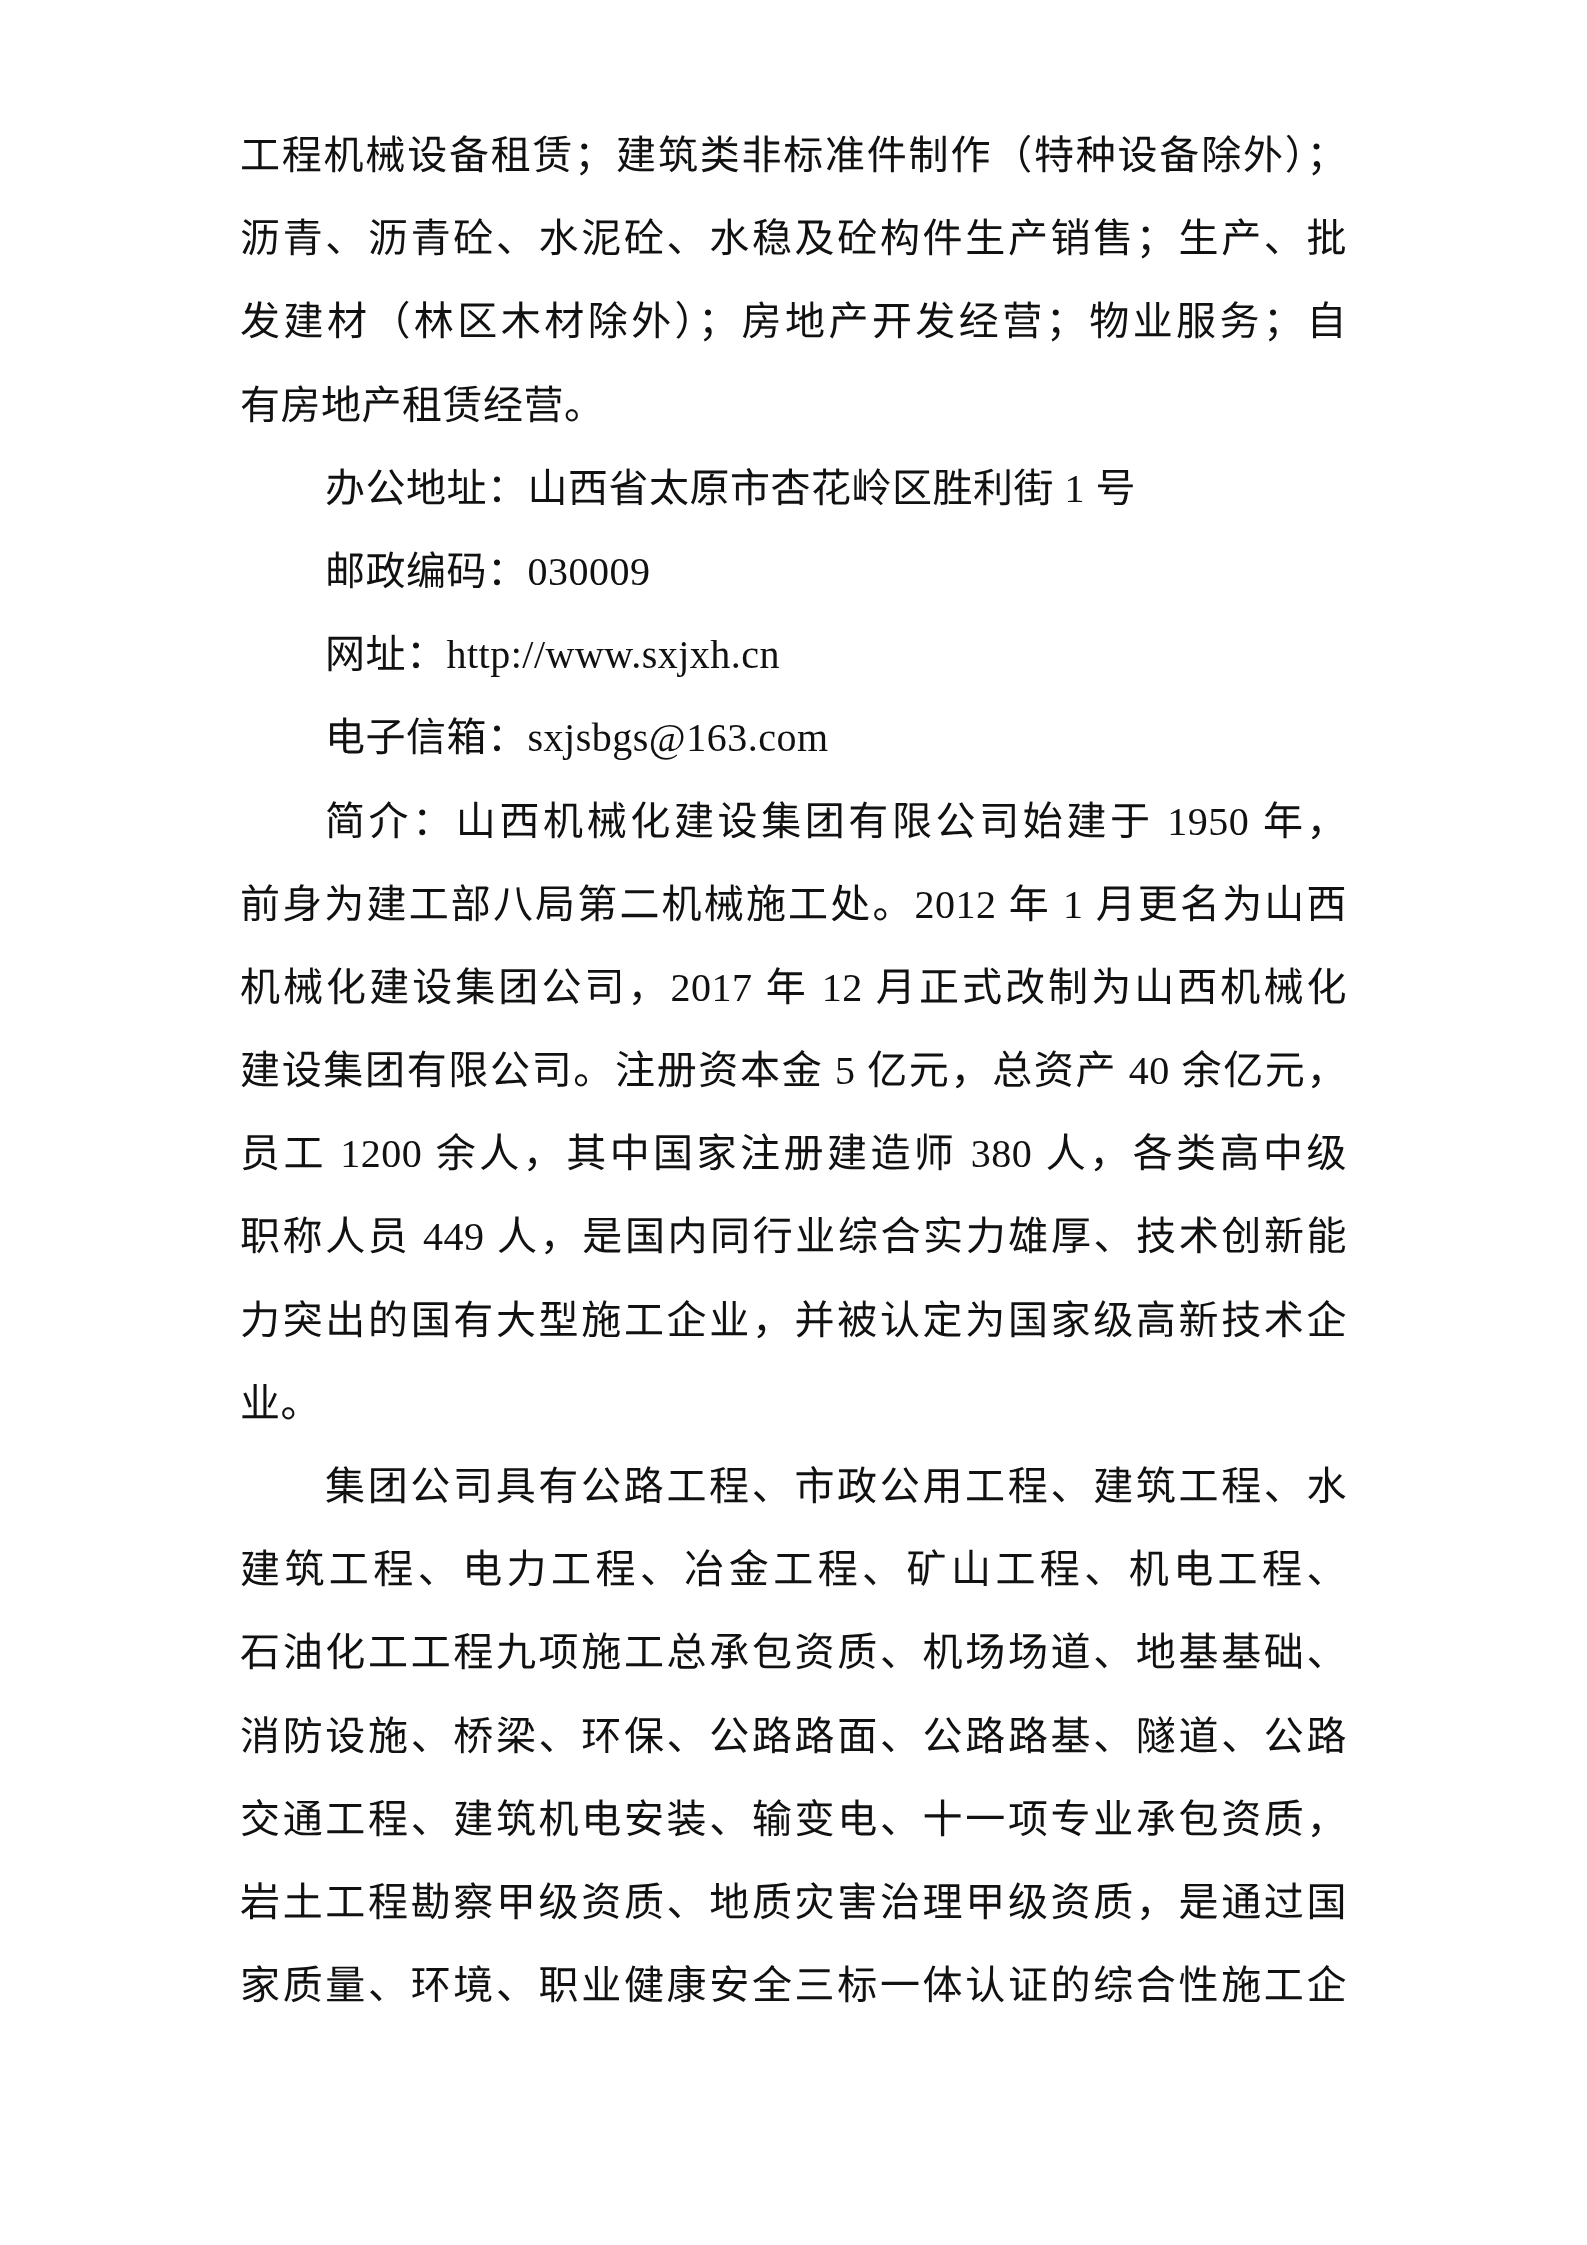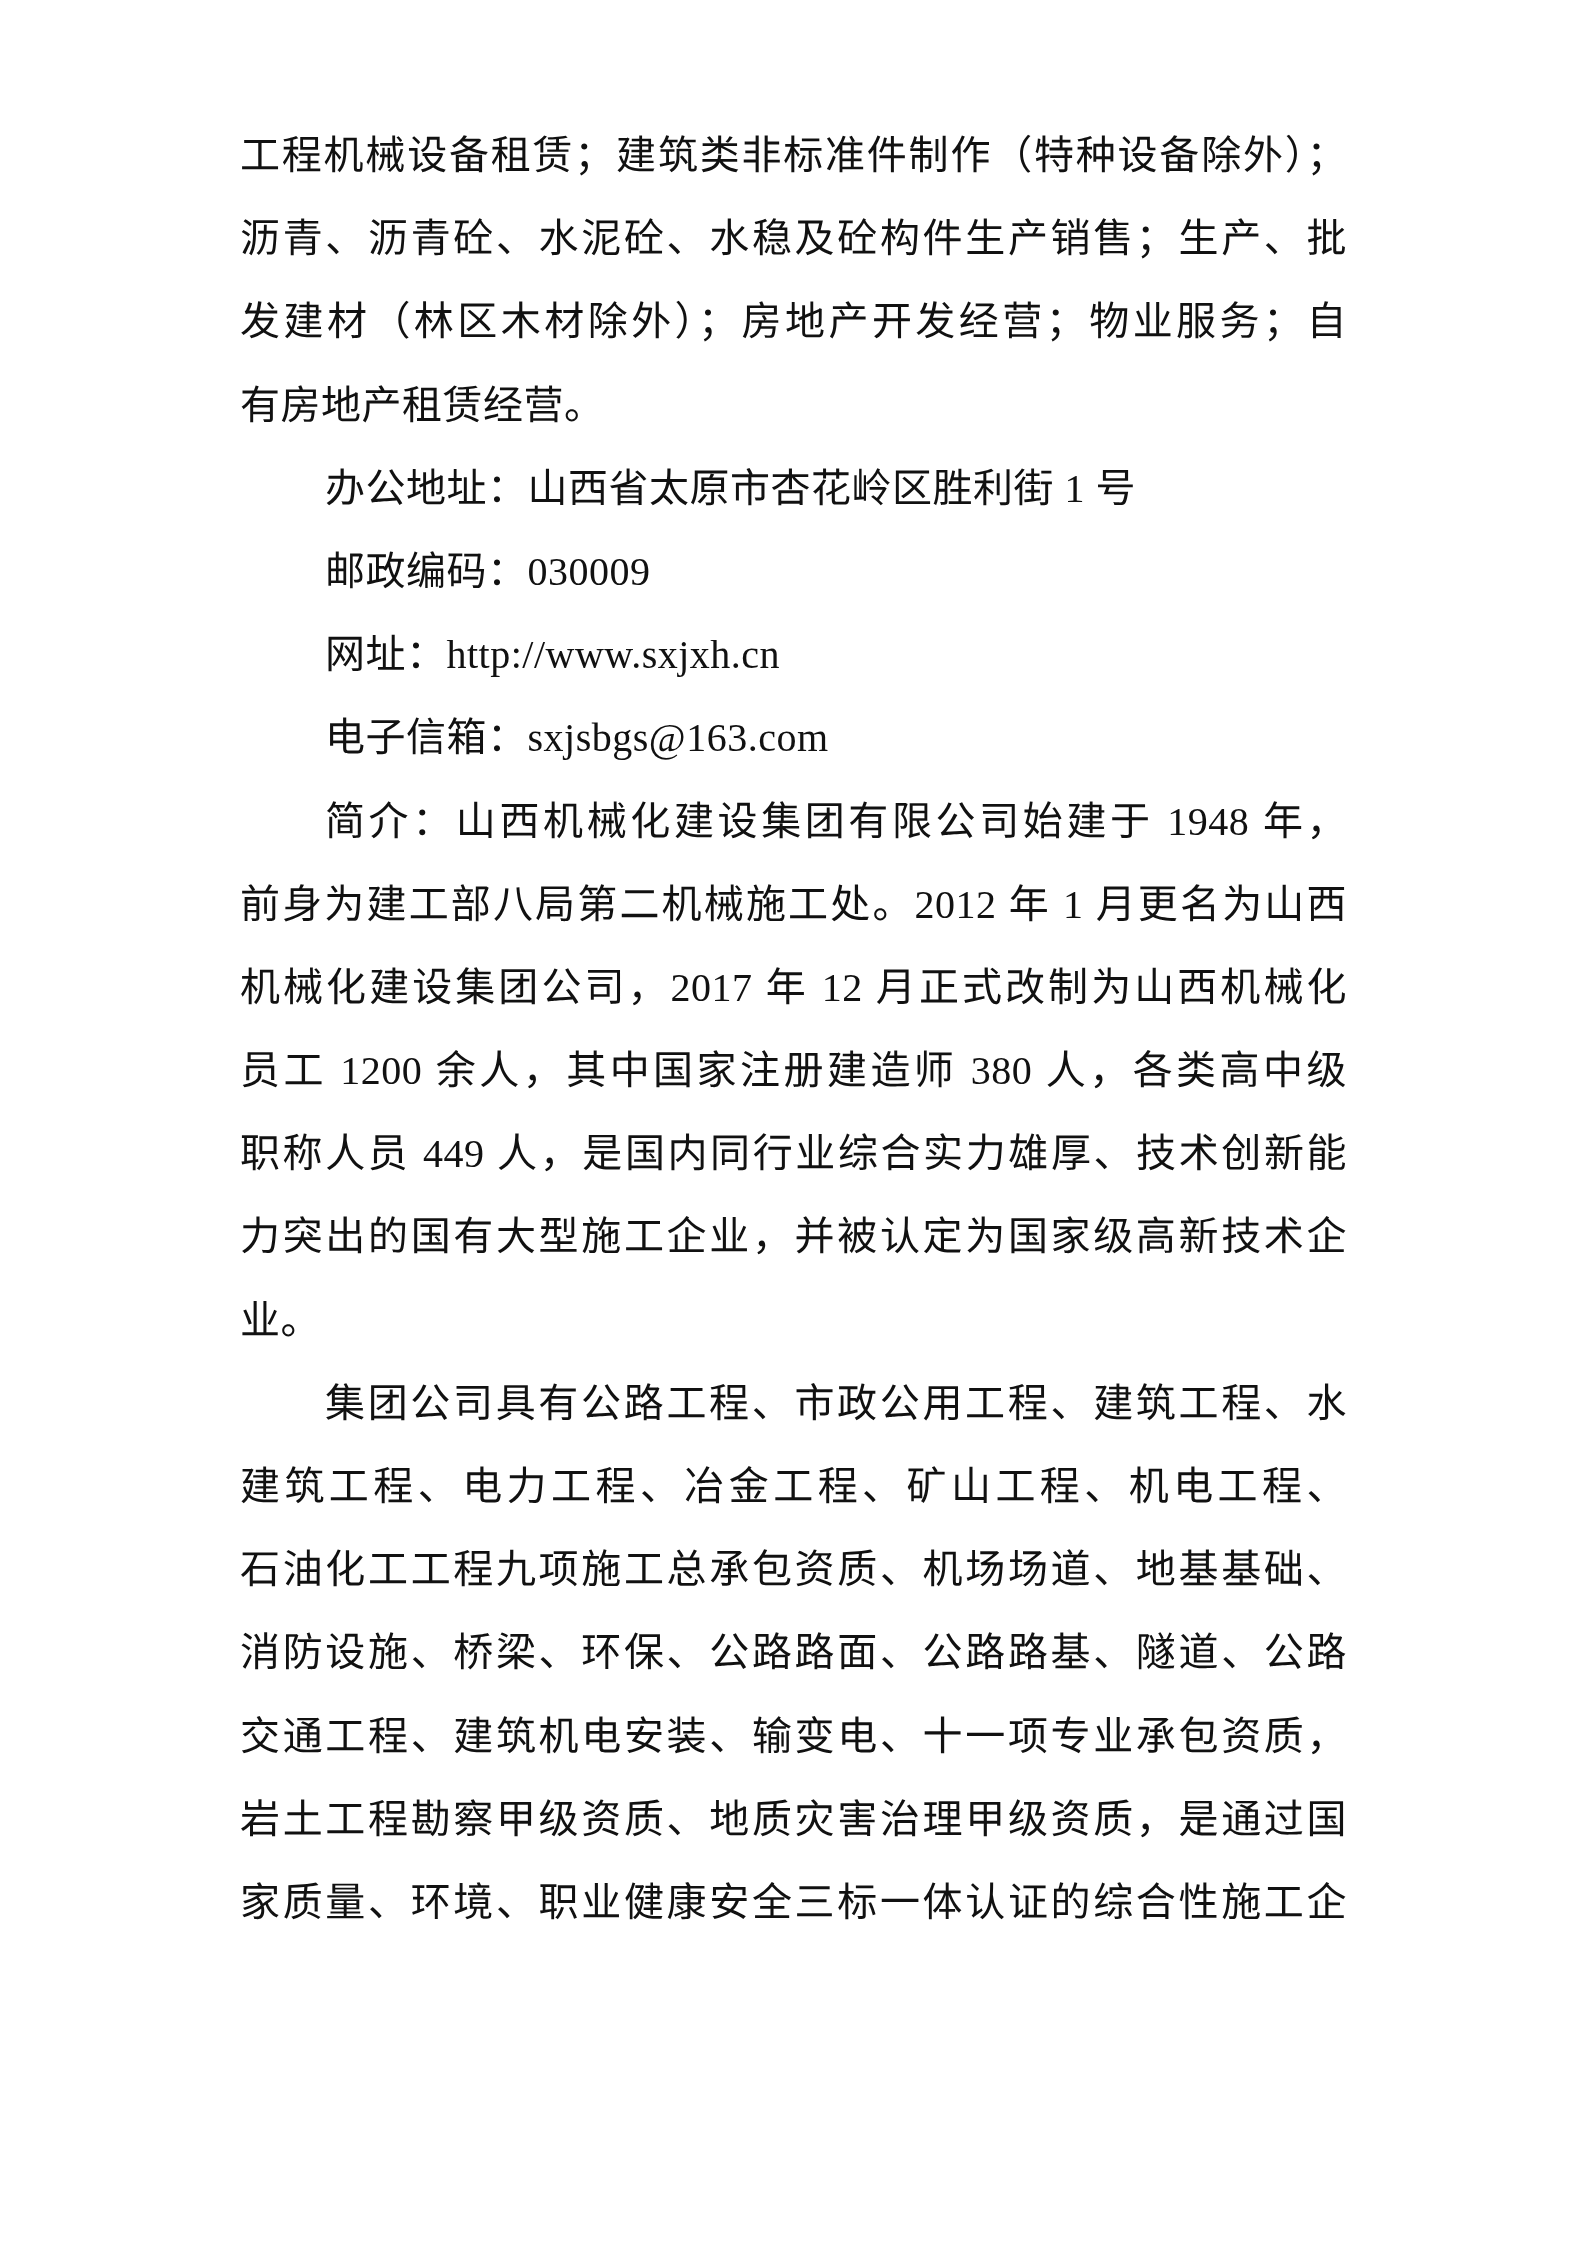--- a/index.html
+++ b/index.html
@@ -45,23 +45,24 @@
 <div class="page">
   <div class="content">
     <div class="ln fill">工程机械设备租赁；建筑类非标准件制作（特种设备除外）；</div>
     <div class="ln fill">沥青、沥青砼、水泥砼、水稳及砼构件生产销售；生产、批</div>
     <div class="ln fill">发建材（林区木材除外）；房地产开发经营；物业服务；自</div>
     <div class="ln">有房地产租赁经营。</div>
     <div class="ln indent">办公地址：山西省太原市杏花岭区胜利街 1 号</div>
     <div class="ln indent">邮政编码：030009</div>
     <div class="ln indent">网址：http://www.sxjxh.cn</div>
     <div class="ln indent">电子信箱：sxjsbgs@163.com</div>
-    <div class="ln indent fill">简介：山西机械化建设集团有限公司始建于 1948 年，</div>
+    <div class="ln indent fill">简介：山西机械化建设集团有限公司始建于 1950 年，</div>
     <div class="ln fill">前身为建工部八局第二机械施工处。2012 年 1 月更名为山西</div>
     <div class="ln fill">机械化建设集团公司，2017 年 12 月正式改制为山西机械化</div>
+    <div class="ln fill">建设集团有限公司。注册资本金 5 亿元，总资产 40 余亿元，</div>
     <div class="ln fill">员工 1200 余人，其中国家注册建造师 380 人，各类高中级</div>
     <div class="ln fill">职称人员 449 人，是国内同行业综合实力雄厚、技术创新能</div>
     <div class="ln fill">力突出的国有大型施工企业，并被认定为国家级高新技术企</div>
     <div class="ln">业。</div>
     <div class="ln indent fill">集团公司具有公路工程、市政公用工程、建筑工程、水</div>
     <div class="ln fill">建筑工程、电力工程、冶金工程、矿山工程、机电工程、</div>
     <div class="ln fill">石油化工工程九项施工总承包资质、机场场道、地基基础、</div>
     <div class="ln fill">消防设施、桥梁、环保、公路路面、公路路基、隧道、公路</div>
     <div class="ln fill">交通工程、建筑机电安装、输变电、十一项专业承包资质，</div>
     <div class="ln fill">岩土工程勘察甲级资质、地质灾害治理甲级资质，是通过国</div>

